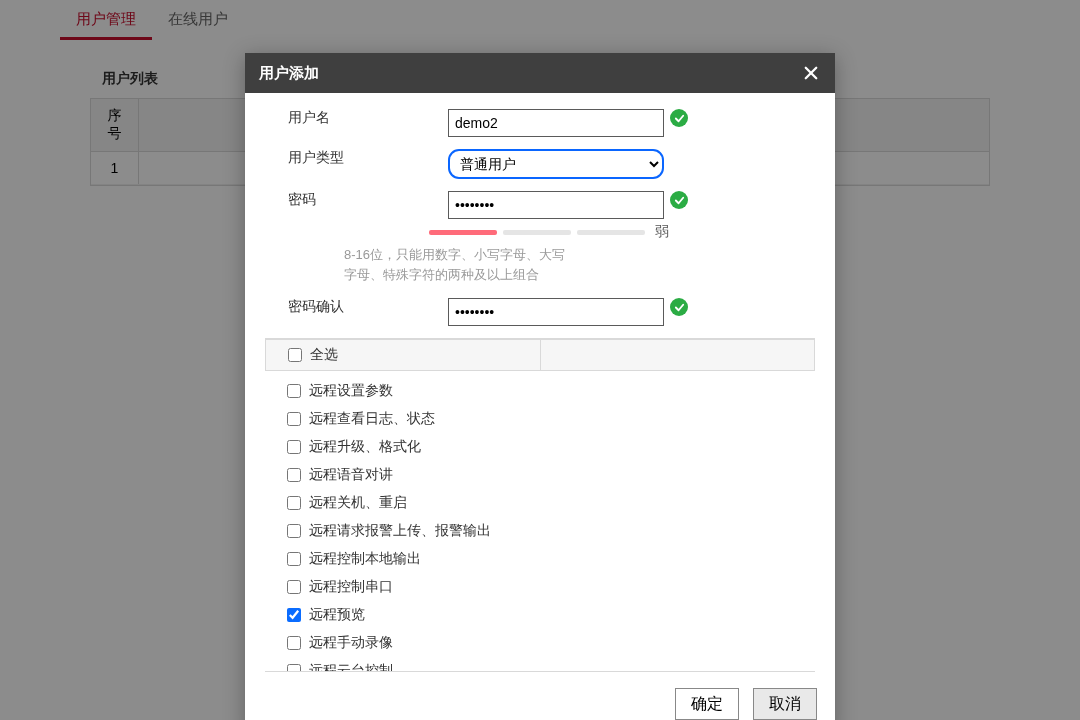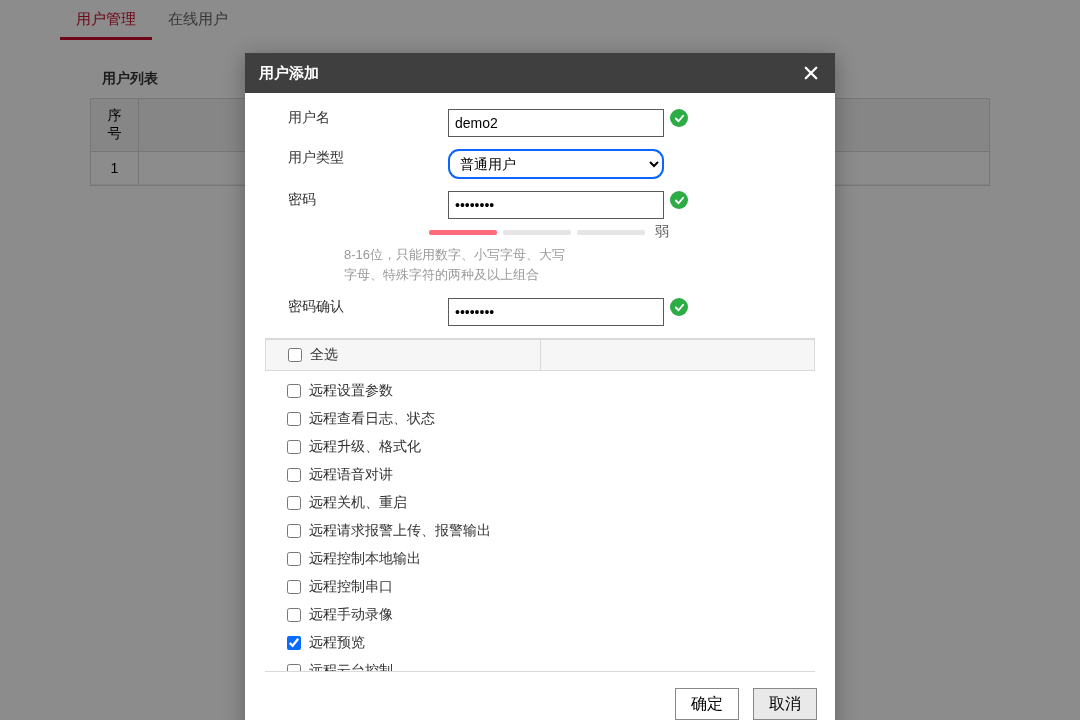--- a/index.html
+++ b/index.html
@@ -172,26 +172,26 @@
               </label>
               <label class="perm-item">
                 <input type="checkbox" class="cb dim" style="">
                 <span>远程控制本地输出</span>
               </label>
               <label class="perm-item">
                 <input type="checkbox" class="cb dim" style="">
                 <span>远程控制串口</span>
               </label>
               <label class="perm-item">
-                <input type="checkbox" class="cb dim" style="">
-                <span>远程手动录像</span>
-              </label>
-              <label class="perm-item">
                 <input type="checkbox" class="cb" checked="" style="">
                 <span>远程预览</span>
+              </label>
+              <label class="perm-item">
+                <input type="checkbox" class="cb dim" style="">
+                <span>远程手动录像</span>
               </label>
               <label class="perm-item">
                 <input type="checkbox" class="cb dim" style="">
                 <span>远程云台控制</span>
               </label>
             </div>
         </div>
       </div>
 
       <div class="modal-footer">

